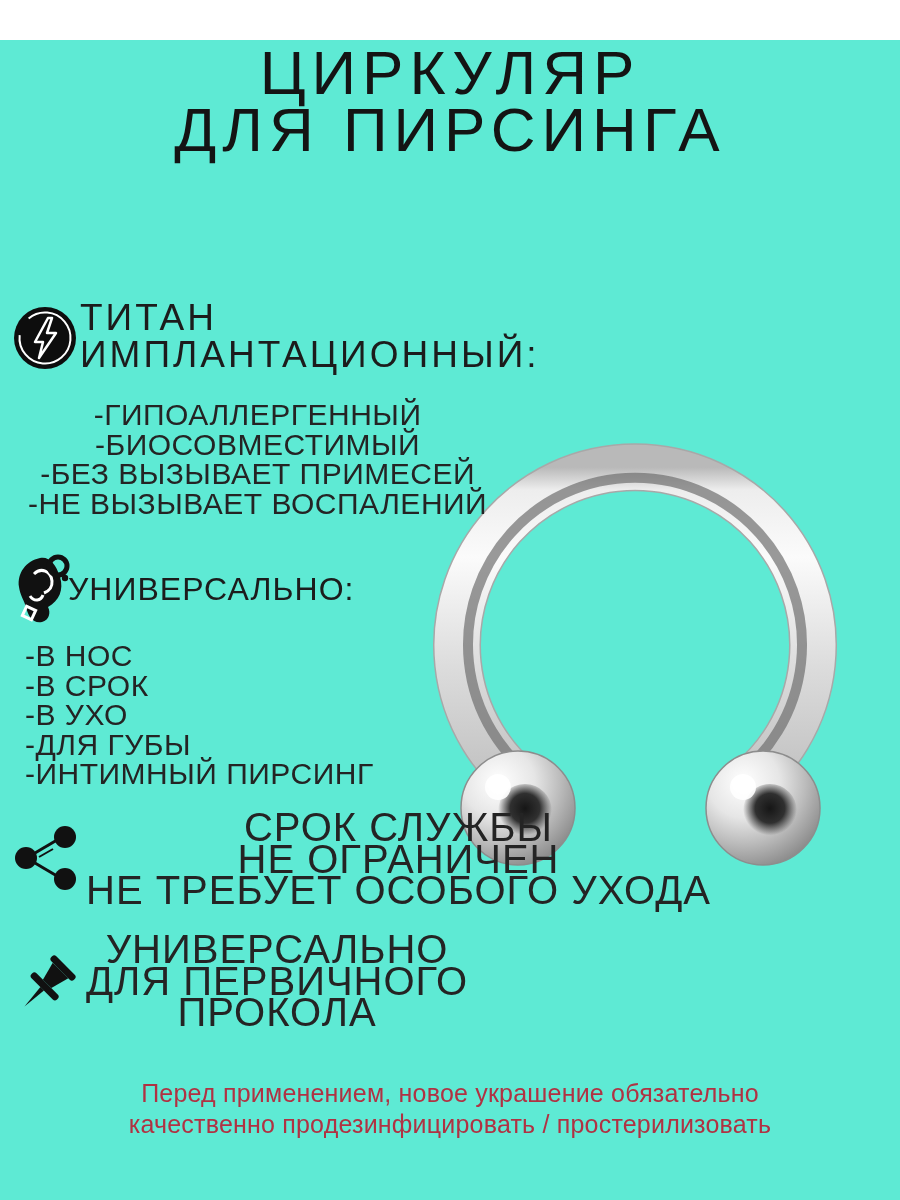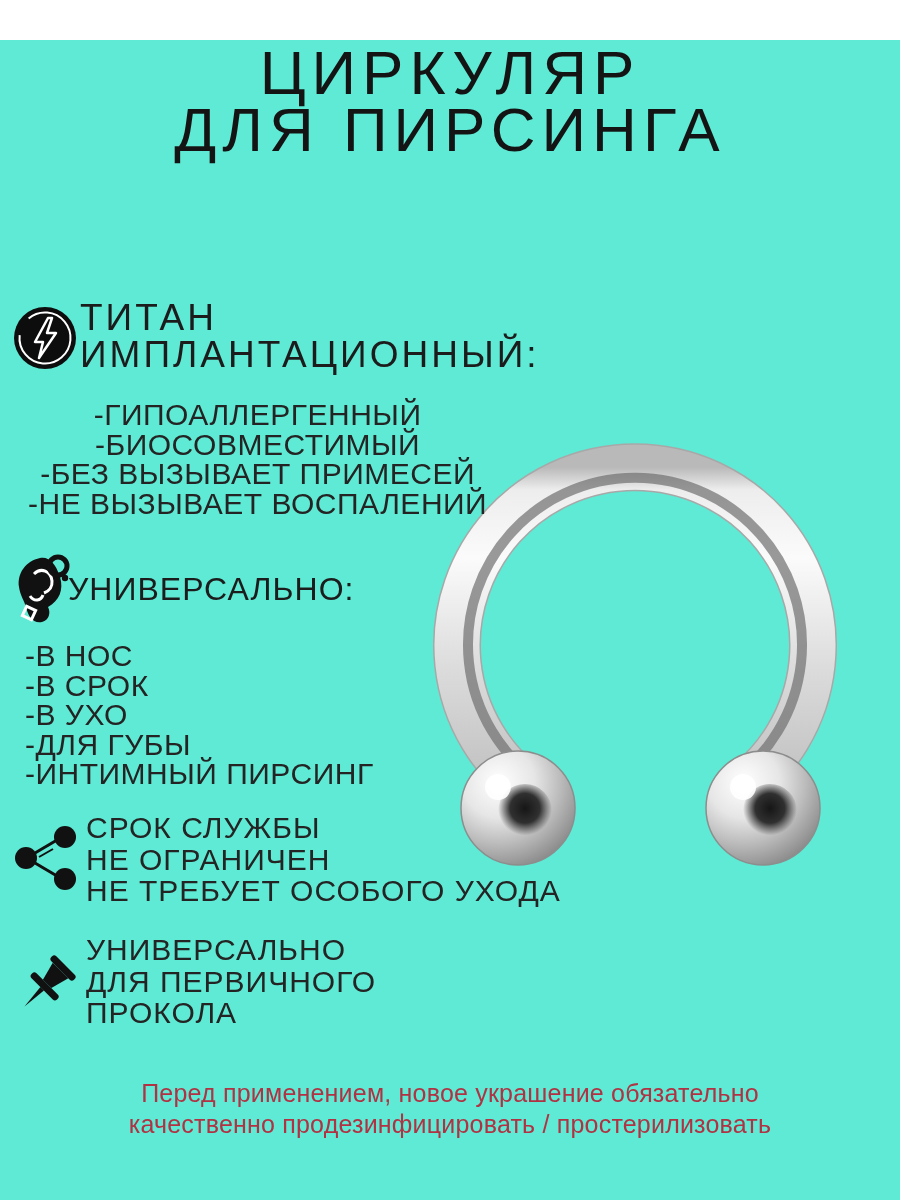--- a/index.html
+++ b/index.html
@@ -19,21 +19,21 @@
     left:80px;top:259px;font-size:37px;line-height:37px;
     letter-spacing:3px;color:#1c1c1c;white-space:nowrap;font-weight:400;
   }
   .h2-block{
     left:68px;top:527px;font-size:32px;line-height:44px;
     letter-spacing:1px;color:#1c1c1c;white-space:nowrap;font-weight:400;
   }
   .list{font-size:30px;letter-spacing:0.5px;color:#242424;white-space:nowrap;font-weight:400;}
   .list-1{left:28px;top:360px;line-height:29.5px;text-align:center;}
   .list-2{left:25px;top:601px;line-height:29.5px;}
-  .fact-block{font-size:30px;line-height:31.6px;letter-spacing:1px;color:#242424;white-space:nowrap;}
+  .fact-block{font-size:40px;line-height:31.6px;letter-spacing:1px;color:#242424;white-space:nowrap;text-align:center;}
   .fact-1{left:86px;top:772px;}
   .fact-2{left:86px;top:894px;}
 
   .footnote{
     left:20px;top:1038px;width:860px;text-align:center;
     font-size:25px;line-height:31px;color:#b03243;letter-spacing:0.2px;white-space:nowrap;
   }
 
   .icon-lightning{left:13px;top:266px;width:64px;height:64px;}
   .icon-ear{left:14px;top:512px;width:56px;height:78px;}

